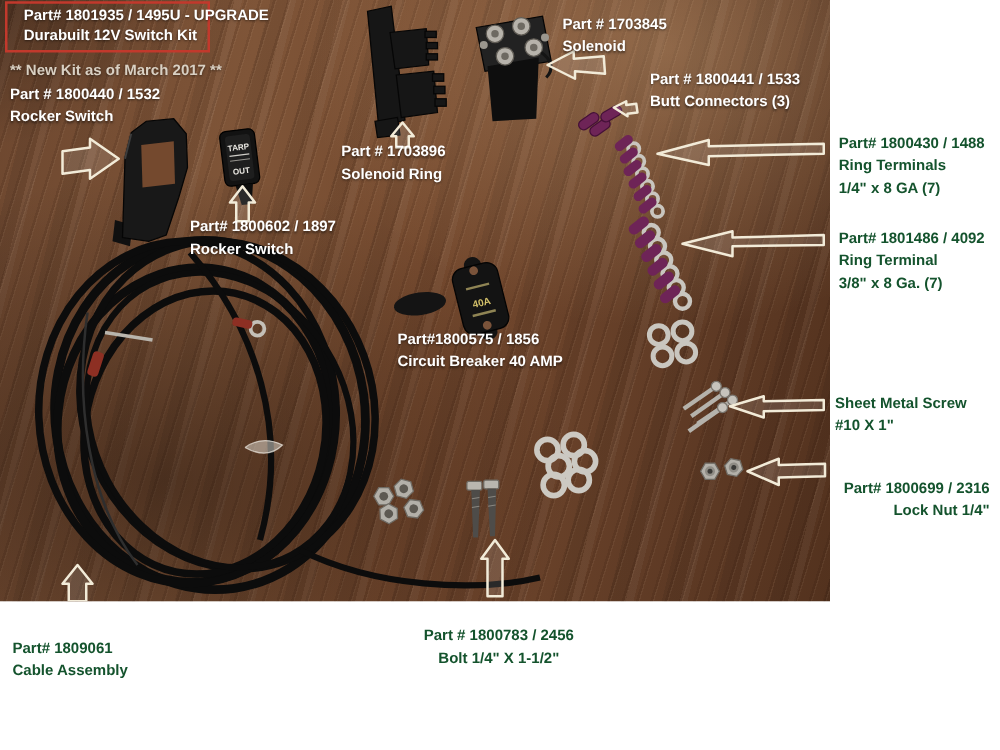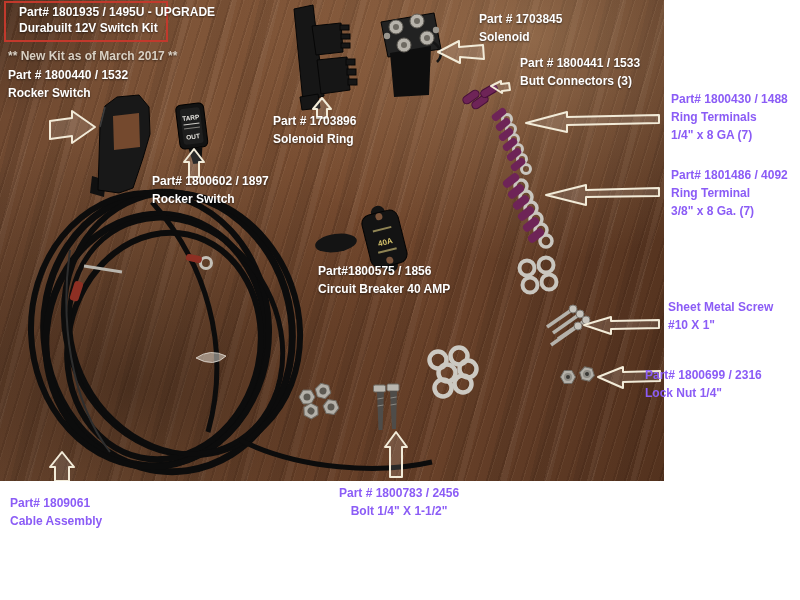--- a/index.html
+++ b/index.html
@@ -16,21 +16,21 @@
       repeating-linear-gradient(107deg, rgba(30,10,2,.10) 0 2px, rgba(255,230,200,.05) 2px 3px, transparent 3px 11px),
       repeating-linear-gradient(104deg, rgba(0,0,0,.07) 0 14px, rgba(255,255,255,.04) 14px 20px, transparent 20px 42px),
       linear-gradient(100deg,#6d472f 0%,#7f5538 28%,#74492e 52%,#613c26 78%,#53321e 100%);
   }
   .photo svg{position:absolute;left:0;top:0;}
   .lbl{
     position:absolute;font-weight:bold;font-size:12px;line-height:18px;white-space:nowrap;
   }
   .lbl.white{color:#ffffff;text-shadow:0 1px 2px rgba(0,0,0,.55);}
   .lbl.dim{color:#d9d0c3;text-shadow:0 1px 2px rgba(0,0,0,.45);}
-  .lbl.black{color:#8b5cf6;}
+  .lbl.black{color:#14532d;margin-top:15px;}
   .lbl.title{line-height:16px;}
   .red-box{
     position:absolute;left:4px;top:1px;width:160px;height:37px;
     border:2px solid #c2392c;
   }
 </style>
 </head>
 <body>
 
 <div class="page">
@@ -283,21 +283,21 @@
     <div class="lbl white" style="left:152px;top:172px;">
       <div>Part# 1800602 / 1897</div>
       <div>Rocker Switch</div>
     </div>
 
     <div class="lbl white" style="left:273px;top:112px;">
       <div>Part # 1703896</div>
       <div>Solenoid Ring</div>
     </div>
 
-    <div class="lbl white" style="left:479px;top:10px;">
+    <div class="lbl white" style="left:450px;top:10px;">
       <div>Part # 1703845</div>
       <div>Solenoid</div>
     </div>
 
     <div class="lbl white" style="left:520px;top:54px;">
       <div>Part # 1800441 / 1533</div>
       <div>Butt Connectors (3)</div>
     </div>
 
     <div class="lbl white" style="left:318px;top:262px;">
@@ -316,21 +316,21 @@
     <div>Part# 1801486 / 4092</div>
     <div>Ring Terminal</div>
     <div>3/8" x 8 Ga. (7)</div>
   </div>
 
   <div class="lbl black" style="left:668px;top:298px;">
     <div>Sheet Metal Screw</div>
     <div>#10 X 1"</div>
   </div>
 
-  <div class="lbl black" style="left:645px;top:366px;">
+  <div class="lbl black" style="left:675px;top:366px;text-align:right;">
     <div>Part# 1800699 / 2316</div>
     <div>Lock Nut 1/4"</div>
   </div>
 
   <div class="lbl black" style="left:339px;top:484px;text-align:center;">
     <div>Part # 1800783 / 2456</div>
     <div>Bolt 1/4" X 1-1/2"</div>
   </div>
 
   <div class="lbl black" style="left:10px;top:494px;">

